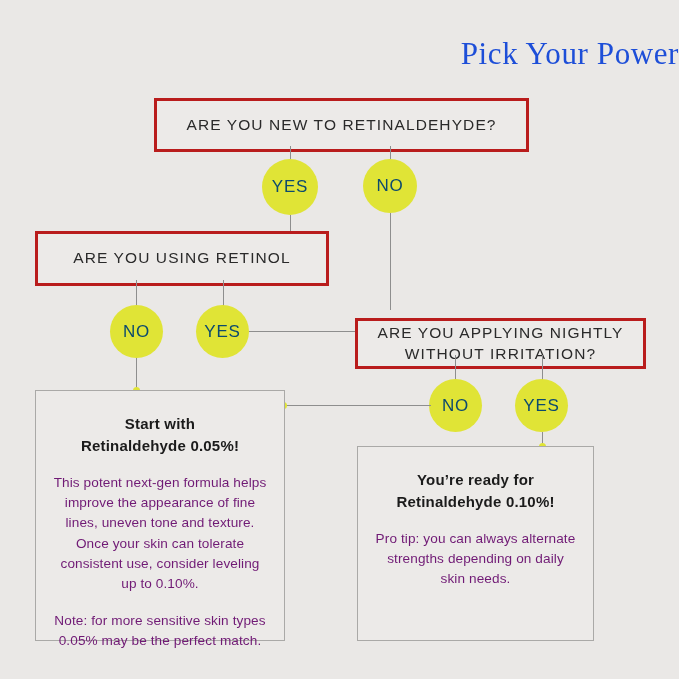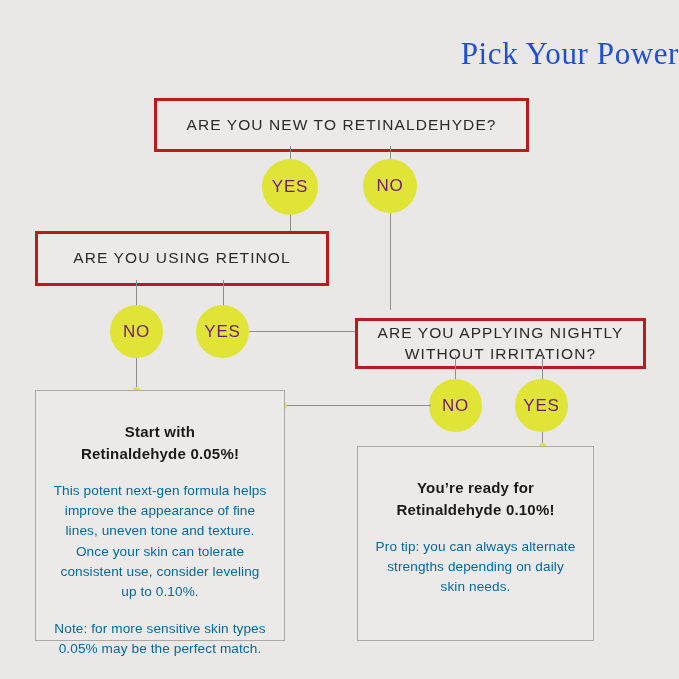--- a/index.html
+++ b/index.html
@@ -41,39 +41,39 @@
     font-size:15.5px;
     letter-spacing:1.1px;
     line-height:1.35;
     color:#2a2a2a;
   }
   .rbox{
     position:absolute;
     border:1px solid #aaa9a7;
     background:#eceae8;
     box-sizing:border-box;
-    padding:30px 16px 14px;
+    padding:22px 16px 14px;
     text-align:center;
   }
   .rbox .head{
     font-size:15px;font-weight:bold;line-height:1.45;
     letter-spacing:.2px;color:#1b1b1b;
   }
   .rbox p{
     margin:16px 0 0;
     font-size:13.6px;line-height:1.5;
-    letter-spacing:.1px;color:#0369a1;
+    letter-spacing:.1px;color:#701a75;
   }
 
   
   .bubble{
     position:absolute;border-radius:50%;
     background:#e0e436;
     display:flex;align-items:center;justify-content:center;
-    font-size:17px;letter-spacing:.8px;color:#701a75;
+    font-size:17px;letter-spacing:.8px;color:#0c4a6e;
   }
 </style>
 </head>
 <body>
 
 <div id="stage">
 
   <div class="title">Pick Your Power</div>
 
   <div class="qbox" style="left:154px;top:98px;width:369px;height:48px;">

